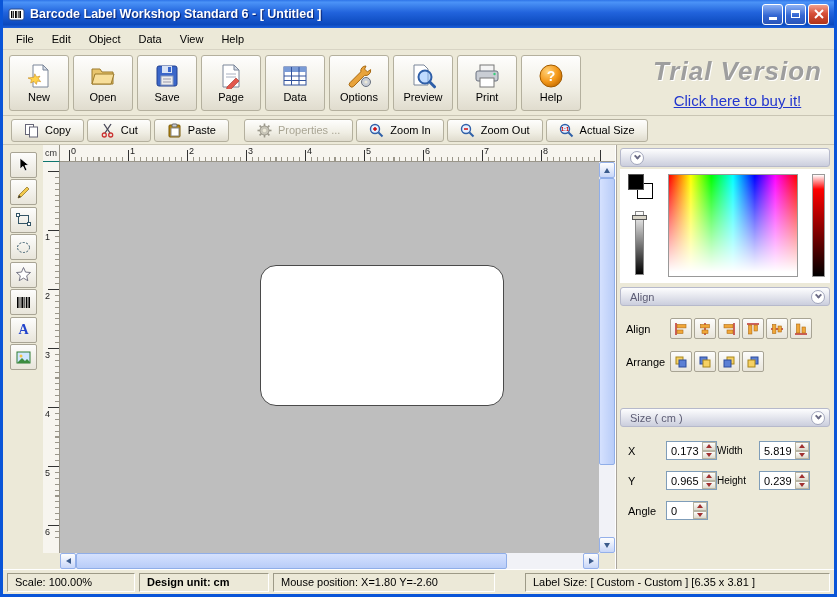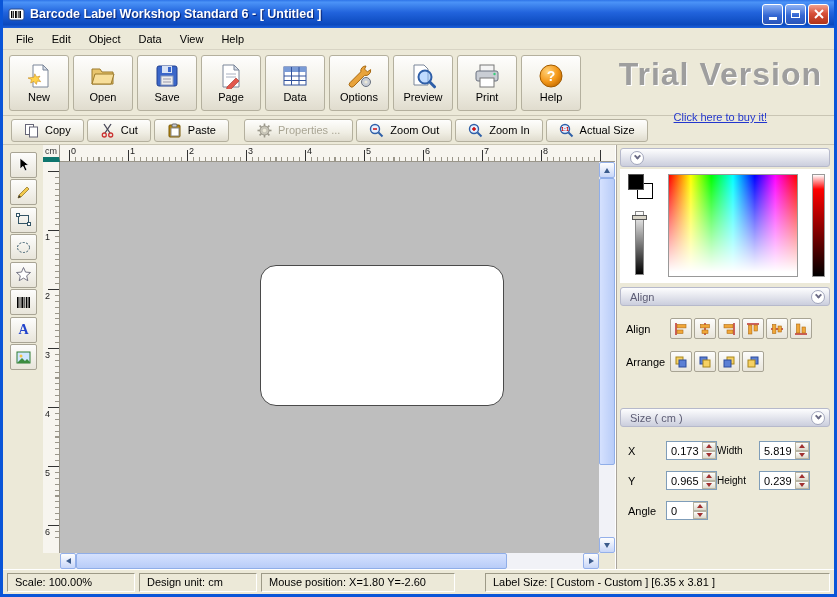--- a/index.html
+++ b/index.html
@@ -27,42 +27,42 @@
   .menu-item { padding:3px 9px; cursor:default; }
 
   
   .toolbar-main { height:66px; flex:0 0 66px; display:flex; align-items:center; padding:4px 6px;
     background:#ECE9D8; border-bottom:1px solid #C9C5B4; position:relative; }
   .tbtn { width:60px; height:56px; margin-right:4px; display:flex; flex-direction:column; align-items:center;
     justify-content:center; gap:2px; background:linear-gradient(180deg,#FEFEFD,#F0EEE4 60%,#E0DCCE);
     border:1px solid #B4B09E; border-radius:3px; cursor:pointer; font-size:11px; }
   .tbtn-icon { width:27px; height:27px; display:flex; align-items:center; justify-content:center; }
   .trial { position:absolute; right:12px; top:6px; text-align:center; }
-  .trial-title { font-size:32px; font-weight:bold; color:#9E9E9E; letter-spacing:1px;
+  .trial-title { font-size:26px; font-weight:bold; font-style:italic; color:#9E9E9E; letter-spacing:1px;
     text-shadow:1px 1px 0 #fff; }
-  .trial-link { display:block; color:#2236CE; text-decoration:underline; font-size:11px; margin-top:18px; cursor:pointer; }
+  .trial-link { display:block; color:#2236CE; text-decoration:underline; font-size:15px; margin-top:5px; cursor:pointer; }
 
   
   .toolbar-edit { height:29px; flex:0 0 29px; display:flex; align-items:center; padding:2px 8px;
     background:#ECE9D8; border-bottom:1px solid #C9C5B4; }
   .ebtn { height:23px; padding:0 12px; margin-right:3px; display:flex; align-items:center; gap:6px;
     background:linear-gradient(180deg,#FEFEFD,#F0EEE4 60%,#E0DCCE); border:1px solid #B4B09E; border-radius:3px;
     cursor:pointer; font-size:11px; white-space:nowrap; }
   .ebtn.disabled { color:#A9A594;margin-left:12px; }
 
   
   .workarea { flex:1; display:flex; overflow:hidden; }
 
   .palette { width:40px; flex:0 0 40px; background:#ECE9D8; padding-top:5px; }
   .pbtn { width:27px; height:26px; margin:1.5px auto; display:flex; align-items:center; justify-content:center;
     background:linear-gradient(180deg,#FDFDFC,#E8E5DA); border:1px solid #A8A494; border-radius:2px; cursor:pointer; }
 
   .canvas-zone { width:572px; flex:0 0 572px; display:grid;
     grid-template-columns:17px 539px 16px; grid-template-rows:17px 391px 16px; }
-  .ruler-corner { background:#F7F5EF; border-right:1px solid #9A968A; border-bottom:5px solid #0f766e;
+  .ruler-corner { background:#F7F5EF; border-right:1px solid #9A968A; border-bottom:1px solid #0f766e;
     font-size:9px; color:#333; display:flex; align-items:center; justify-content:center; }
   .h-ruler { grid-column:2 / 4; position:relative; background-color:#F7F5EF; border-bottom:1px solid #9A968A;
     background-image:repeating-linear-gradient(to right,#333 0 1px,transparent 1px 59px),
                      repeating-linear-gradient(to right,#9A968A 0 1px,transparent 1px 5.9px);
     background-repeat:no-repeat,no-repeat; background-size:532px 11px,532px 4px;
     background-position:left 9px bottom,left 9px bottom; }
   .h-num { position:absolute; top:1px; font-size:9px; color:#222; }
   .v-ruler { position:relative; background-color:#F7F5EF; border-right:1px solid #9A968A;
     background-image:repeating-linear-gradient(to bottom,#333 0 1px,transparent 1px 59px),
                      repeating-linear-gradient(to bottom,#9A968A 0 1px,transparent 1px 5.9px);
@@ -129,21 +129,21 @@
   .spin-b { flex:1; background:linear-gradient(#FDFDFB,#DDD9CC); border:1px solid #B8B4A2;
     display:flex; align-items:center; justify-content:center; cursor:pointer; }
   .tri-su { width:0; height:0; border-left:3px solid transparent; border-right:3px solid transparent; border-bottom:4px solid #A03030; }
   .tri-sd { width:0; height:0; border-left:3px solid transparent; border-right:3px solid transparent; border-top:4px solid #A03030; }
 
   
   .statusbar { height:25px; flex:0 0 25px; background:#ECE9D8; display:flex; align-items:center;
     padding:2px 4px; gap:4px; border-top:1px solid #fff; }
   .status-pane { height:19px; border:1px solid; border-color:#9D9A87 #FFF #FFF #9D9A87;
     display:flex; align-items:center; padding:0 7px; font-size:11px; white-space:nowrap; overflow:hidden; }
-  .sp1 { width:128px; } .sp2 { width:118px; } .sp3 { width:194px; } .sp4 { flex:1;margin-left:26px; }
+  .sp1 { width:128px; } .sp2 { width:130px;font-weight:bold; } .sp3 { width:222px; } .sp4 { flex:1;margin-left:26px; }
 </style>
 </head>
 <body>
 
 <div class="window">
 
   <div class="titlebar">
     <span class="app-icon">
       <svg width="17" height="17" viewBox="0 0 17 17">
           <rect x="1" y="3" width="15" height="11" rx="2" fill="#fff" stroke="#2B4C8C"></rect>
@@ -331,31 +331,31 @@
             <line x1="10.6" y1="4.4" x2="12.4" y2="2.6"></line>
           </g>
         </svg>
       <span>Properties ...</span>
     </button>
     <button class="ebtn">
       <svg width="15" height="15" viewBox="0 0 15 15">
           <circle cx="6" cy="6" r="4.5" fill="#E6F0FF" stroke="#2F5FA8" stroke-width="1.4"></circle>
           <line x1="9.5" y1="9.5" x2="13.5" y2="13.5" stroke="#2F5FA8" stroke-width="2"></line>
           <line x1="4" y1="6" x2="8" y2="6" stroke="#C00" stroke-width="1.4"></line>
-        </svg>
-      <span>Zoom Out</span>
+          <line x1="6" y1="4" x2="6" y2="8" stroke="#C00" stroke-width="1.4"></line>
+        </svg>
+      <span>Zoom In</span>
     </button>
     <button class="ebtn">
       <svg width="15" height="15" viewBox="0 0 15 15">
           <circle cx="6" cy="6" r="4.5" fill="#E6F0FF" stroke="#2F5FA8" stroke-width="1.4"></circle>
           <line x1="9.5" y1="9.5" x2="13.5" y2="13.5" stroke="#2F5FA8" stroke-width="2"></line>
           <line x1="4" y1="6" x2="8" y2="6" stroke="#C00" stroke-width="1.4"></line>
-          <line x1="6" y1="4" x2="6" y2="8" stroke="#C00" stroke-width="1.4"></line>
-        </svg>
-      <span>Zoom In</span>
+        </svg>
+      <span>Zoom Out</span>
     </button>
     <button class="ebtn">
       <svg width="15" height="15" viewBox="0 0 15 15">
           <circle cx="6" cy="6" r="4.5" fill="#E6F0FF" stroke="#2F5FA8" stroke-width="1.4"></circle>
           <line x1="9.5" y1="9.5" x2="13.5" y2="13.5" stroke="#2F5FA8" stroke-width="2"></line>
           <text x="6" y="8.3" font-size="5.5" font-weight="bold" fill="#C00" text-anchor="middle" font-family="Liberation Sans,sans-serif">1:1</text>
         </svg>
       <span>Actual Size</span>
     </button>
   </div>

